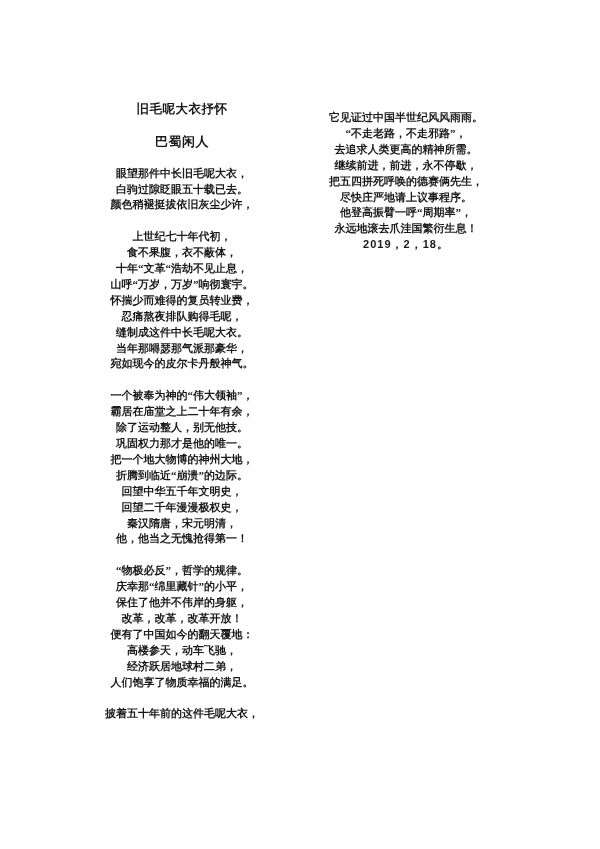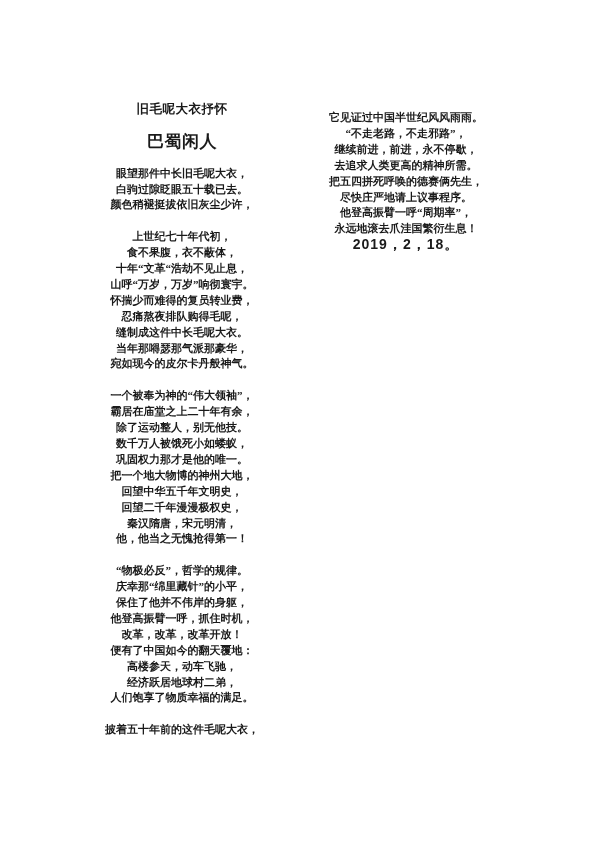--- a/index.html
+++ b/index.html
@@ -35,30 +35,30 @@
   .col-right { left: 286px; width: 240px; }
   .poem-title {
     margin: 0 0 var(--row) 0;
     font-size: 12.5px;
     line-height: var(--row);
     font-weight: bold;
     letter-spacing: 0.5px;
   }
   .poem-author {
     margin: 0 0 var(--row) 0;
-    font-size: 17px;
+    font-size: 13px;
     line-height: var(--row);
     letter-spacing: 0.5px;
   }
   .stanza { margin: 8px 0 var(--row) 0; }
   .stanza:last-child { margin-bottom: 0; }
   .line { line-height: var(--row); }
   .poem-date {
     font-family: "Liberation Sans", "DejaVu Sans", sans-serif;
-    font-size: 14px;
+    font-size: 11px;
     line-height: var(--row);
     font-weight: bold;
     letter-spacing: 1px;
   }
 </style>
 </head>
 <body>
 
 <div class="page">
 
@@ -79,52 +79,51 @@
           <div class="line">怀揣少而难得的复员转业费，</div>
           <div class="line">忍痛熬夜排队购得毛呢，</div>
           <div class="line">缝制成这件中长毛呢大衣。</div>
           <div class="line">当年那嘚瑟那气派那豪华，</div>
           <div class="line">宛如现今的皮尔卡丹般神气。</div>
         </div>
         <div class="stanza">
           <div class="line">一个被奉为神的“伟大领袖”，</div>
           <div class="line">霸居在庙堂之上二十年有余，</div>
           <div class="line">除了运动整人，别无他技。</div>
-          <div class="line">数千万人被饿死小如蝼蚁，</div>
           <div class="line">巩固权力那才是他的唯一。</div>
           <div class="line">把一个地大物博的神州大地，</div>
+          <div class="line">折腾到临近“崩溃”的边际。</div>
           <div class="line">回望中华五千年文明史，</div>
           <div class="line">回望二千年漫漫极权史，</div>
           <div class="line">秦汉隋唐，宋元明清，</div>
           <div class="line">他，他当之无愧抢得第一！</div>
         </div>
         <div class="stanza">
           <div class="line">“物极必反”，哲学的规律。</div>
           <div class="line">庆幸那“绵里藏针”的小平，</div>
           <div class="line">保住了他并不伟岸的身躯，</div>
-          <div class="line">他登高振臂一呼，抓住时机，</div>
           <div class="line">改革，改革，改革开放！</div>
           <div class="line">便有了中国如今的翻天覆地：</div>
           <div class="line">高楼参天，动车飞驰，</div>
           <div class="line">经济跃居地球村二弟，</div>
           <div class="line">人们饱享了物质幸福的满足。</div>
         </div>
         <div class="stanza">
           <div class="line">披着五十年前的这件毛呢大衣，</div>
         </div>
       </div>
   </div>
 
   <div class="col col-right">
     <div>
         <div class="stanza">
           <div class="line">它见证过中国半世纪风风雨雨。</div>
           <div class="line">“不走老路，不走邪路”，</div>
+          <div class="line">去追求人类更高的精神所需。</div>
           <div class="line">继续前进，前进，永不停歇，</div>
-          <div class="line">去追求人类更高的精神所需。</div>
           <div class="line">把五四拼死呼唤的德赛俩先生，</div>
           <div class="line">尽快庄严地请上议事程序。</div>
           <div class="line">他登高振臂一呼“周期率”，</div>
           <div class="line">永远地滚去爪洼国繁衍生息！</div>
         </div>
       </div>
     <div class="poem-date">2019，2，18。</div>
   </div>
 
 </div>

